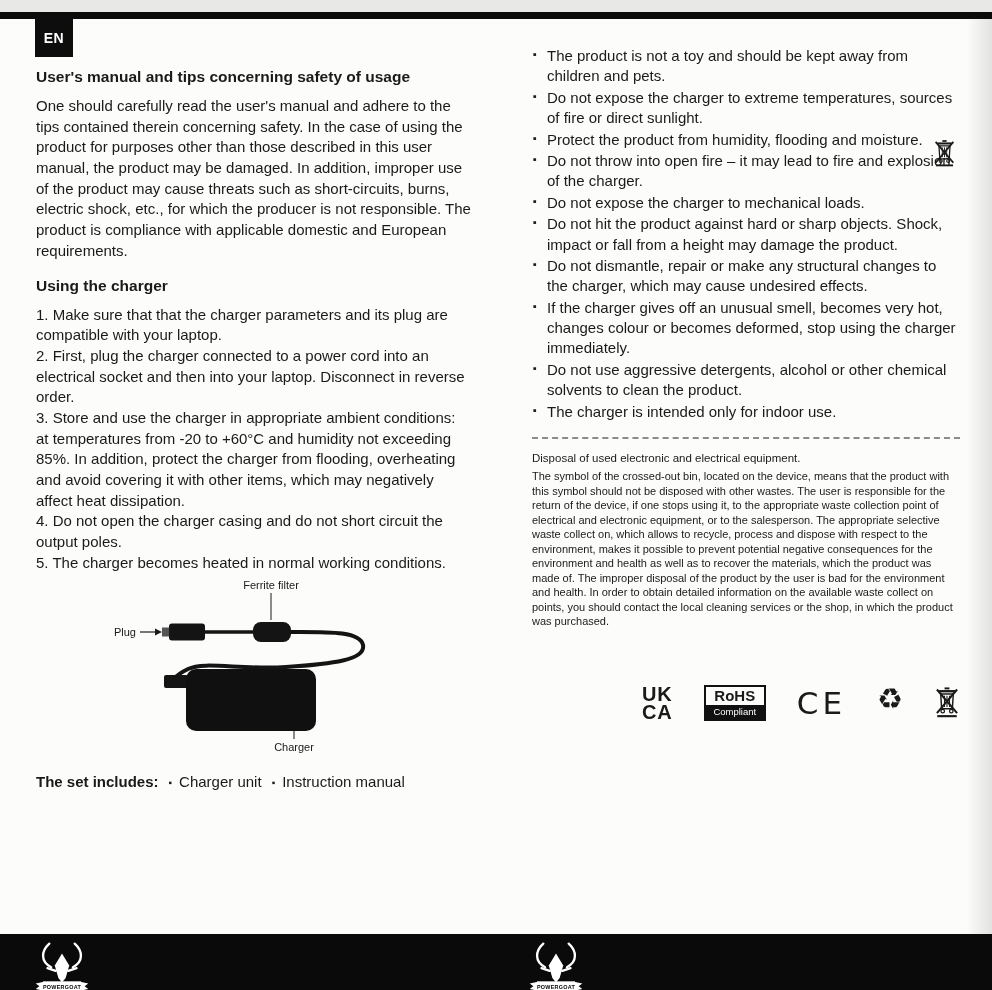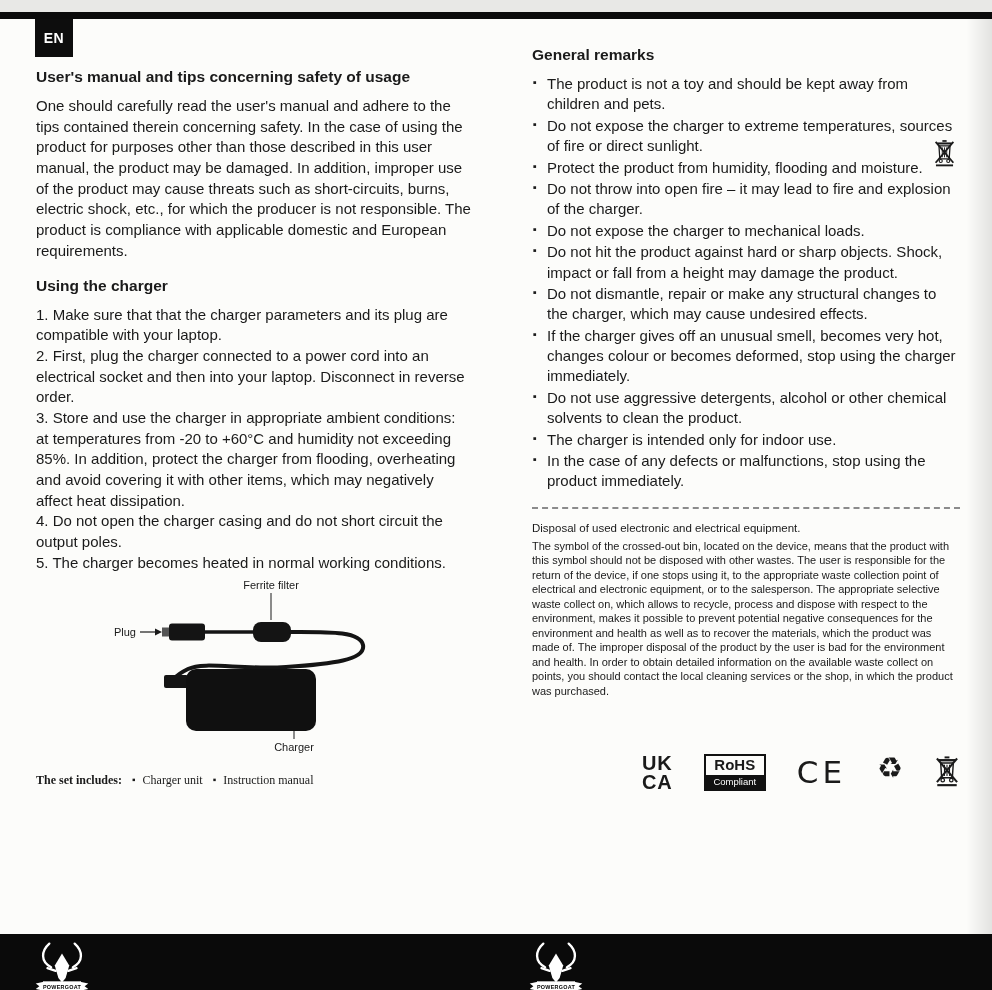--- a/index.html
+++ b/index.html
@@ -38,21 +38,21 @@
   ul.remarks li { position: relative; font-size: 15px; line-height: 1.36; margin: 0 0 1px 0; }
   ul.remarks li::before { content: "▪"; position: absolute; left: -14px; top: 1px; font-size: 11px; }
 
   .dashes { border: 0; border-top: 2px dashed #8b8b8b; margin: 15px 0 13px 0; }
 
   .disposal-heading { font-size: 11.5px; font-weight: normal; margin: 0 0 5px 0; }
   .disposal-body { font-size: 11px; line-height: 1.32; margin: 0; }
 
   .diagram-wrap { margin-top: 4px; }
 
-  .set-line { margin-top: 12px; font-size: 12px; font-family: Liberation Serif, serif; }
+  .set-line { margin-top: 12px; font-size: 15px; }
   .set-label { font-weight: bold; }
   .set-item::before { content: "▪"; font-size: 10px; margin: 0 7px 0 10px; position: relative; top: -1px; }
 
   .badges { display: flex; align-items: flex-start; justify-content: flex-end; gap: 31px; margin-top: 56px; }
   .ukca { font-weight: bold; font-size: 20px; line-height: 0.92; letter-spacing: 1px; }
   .ukca span { display: block; }
   .rohs { border: 2.5px solid #111; text-align: center; min-width: 62px; }
   .rohs-title { font-weight: bold; font-size: 15px; padding: 0 7px; line-height: 1.25; }
   .rohs-sub { display: block; background: #111; color: #fff; font-size: 9.5px; padding: 1px 4px 2px; }
   .ce-mark { font-size: 31px; font-weight: 500; letter-spacing: 4px; font-family: "DejaVu Sans", sans-serif; }
@@ -152,33 +152,31 @@
         <text x="258" y="174" font-size="11" text-anchor="middle" fill="#1a1a1a">Charger</text>
       </svg>
     </div>
 
     <div class="set-line">
       <span class="set-label">The set includes:</span><span class="set-item">Charger unit</span><span class="set-item">Instruction manual</span>
     </div>
   </div>
 
   <div class="col-right">
-    <h2>General remarks</h2>
     <ul class="remarks">
       <li>The product is not a toy and should be kept away from children and pets.</li>
       <li>Do not expose the charger to extreme temperatures, sources of fire or direct sunlight.</li>
       <li>Protect the product from humidity, flooding and moisture.</li>
       <li>Do not throw into open fire – it may lead to fire and explosion of the charger.</li>
       <li>Do not expose the charger to mechanical loads.</li>
       <li>Do not hit the product against hard or sharp objects. Shock, impact or fall from a height may damage the product.</li>
       <li>Do not dismantle, repair or make any structural changes to the charger, which may cause undesired effects.</li>
       <li>If the charger gives off an unusual smell, becomes very hot, changes colour or becomes deformed, stop using the charger immediately.</li>
       <li>Do not use aggressive detergents, alcohol or other chemical solvents to clean the product.</li>
       <li>The charger is intended only for indoor use.</li>
-      <li>In the case of any defects or malfunctions, stop using the product immediately.</li>
     </ul>
 
     <hr class="dashes">
 
     <p class="disposal-heading">Disposal of used electronic and electrical equipment.</p>
     <p class="disposal-body">The symbol of the crossed-out bin, located on the device, means that the product with this symbol should not be disposed with other wastes. The user is responsible for the return of the device, if one stops using it, to the appropriate waste collection point of electrical and electronic equipment, or to the salesperson. The appropriate selective waste collect on, which allows to recycle, process and dispose with respect to the environment, makes it possible to prevent potential negative consequences for the environment and health as well as to recover the materials, which the product was made of. The improper disposal of the product by the user is bad for the environment and health. In order to obtain detailed information on the available waste collect on points, you should contact the local cleaning services or the shop, in which the product was purchased.</p>
 
     <div class="badges">
       <div class="ukca">
         <span>UK</span>

